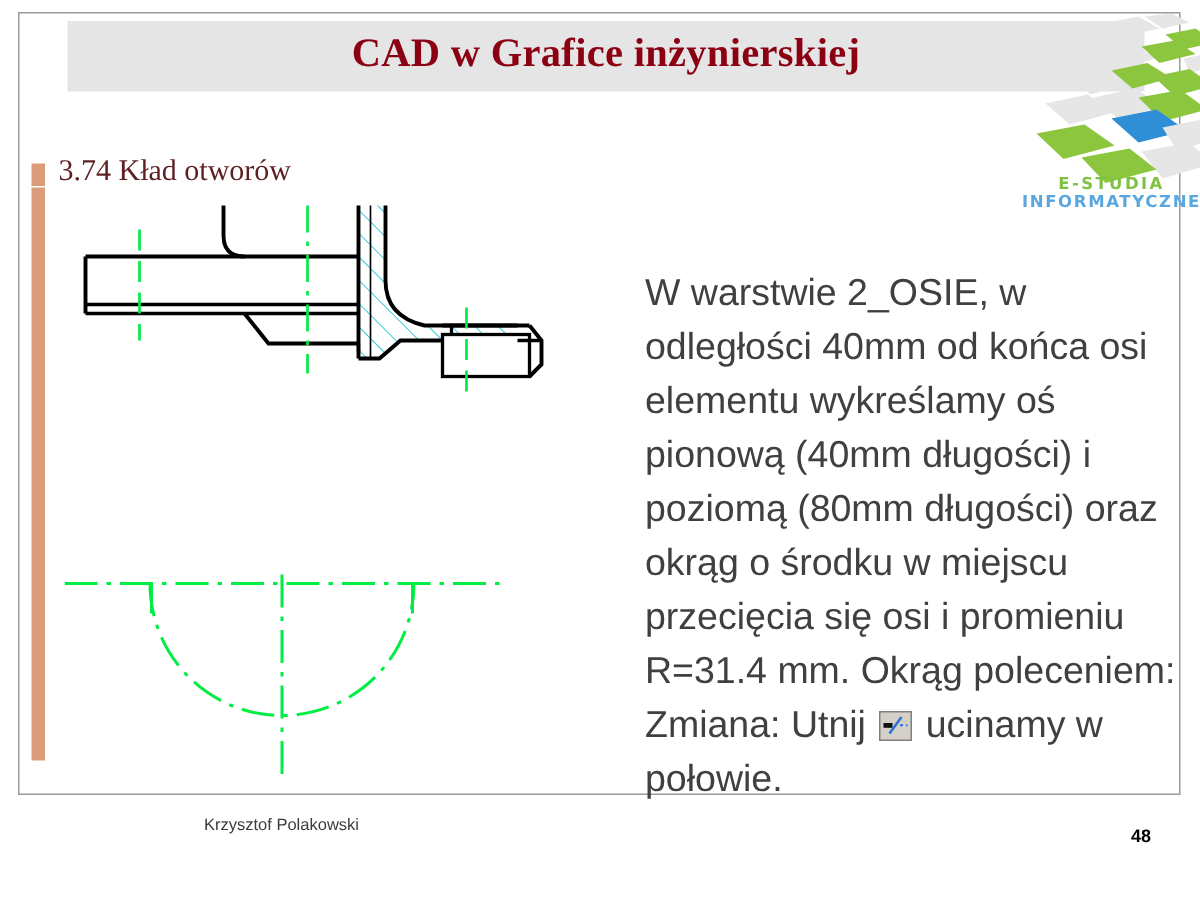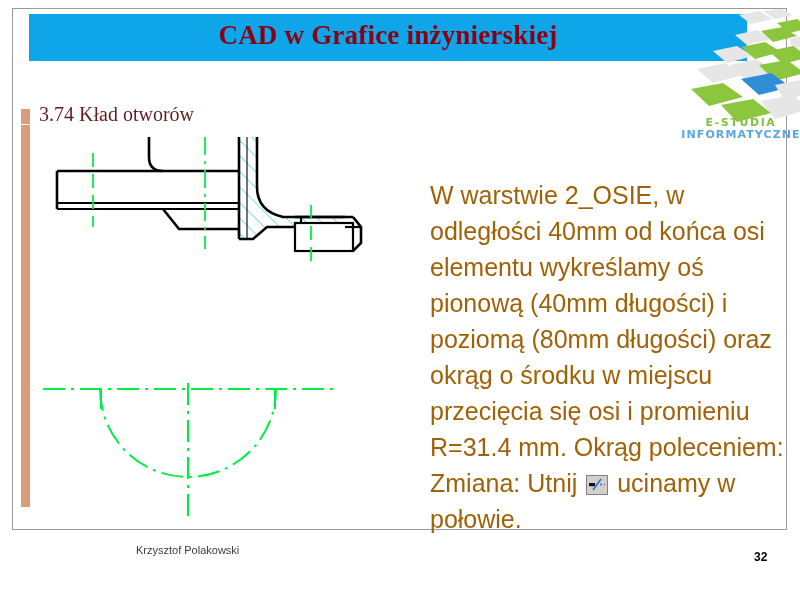--- a/index.html
+++ b/index.html
@@ -23,25 +23,25 @@
     width: 775px;
     height: 522px;
     background: #ffffff;
     border: 1px solid #9a9a9a;
     box-sizing: border-box;
   }
 
   
   #title-bar {
     position: absolute;
-    left: 16px;
+    left: 32px;
     top: 5px;
     width: 718px;
     height: 47px;
-    background: #0ea5e9;
+    background: #e5e5e5;
   }
   #title-text {
     position: absolute;
     left: 0;
     right: 0;
     top: 6px;
     text-align: center;
     font-family: "Liberation Serif", serif;
     font-weight: bold;
     font-size: 27px;
@@ -142,21 +142,21 @@
 
   
   #body-text {
     position: absolute;
     left: 417px;
     top: 168px;
     width: 360px;
     font-family: "Liberation Sans", sans-serif;
     font-size: 25px;
     line-height: 36px;
-    color: #a16207;
+    color: #404040;
   }
   #trim-icon {
     display: inline-block;
     width: 22px;
     height: 20px;
     vertical-align: -3px;
     margin: 0 2px;
     background: #d4d0c8;
     border: 1px solid #808080;
     box-sizing: border-box;
@@ -290,13 +290,13 @@
         <rect x="2" y="7" width="6" height="3.2" fill="#111111"></rect>
         <line x1="6" y1="14" x2="14" y2="3" stroke="#2b6fd6" stroke-width="1.6"></line>
         <line x1="13" y1="8.5" x2="18" y2="8.5" stroke="#2b6fd6" stroke-width="1.4" stroke-dasharray="2 2"></line>
       </svg>
     </span>
     <span>ucinamy w połowie.</span>
   </div>
 </div>
 
 <div id="footer-author">Krzysztof Polakowski</div>
-<div id="footer-page">32</div>
+<div id="footer-page">48</div>
 
 </body></html>

